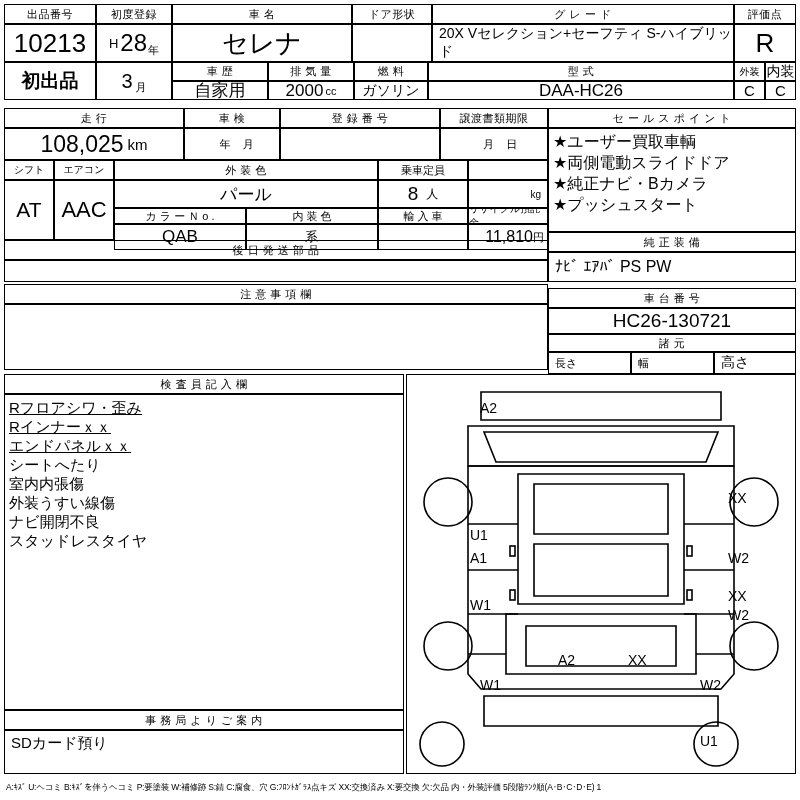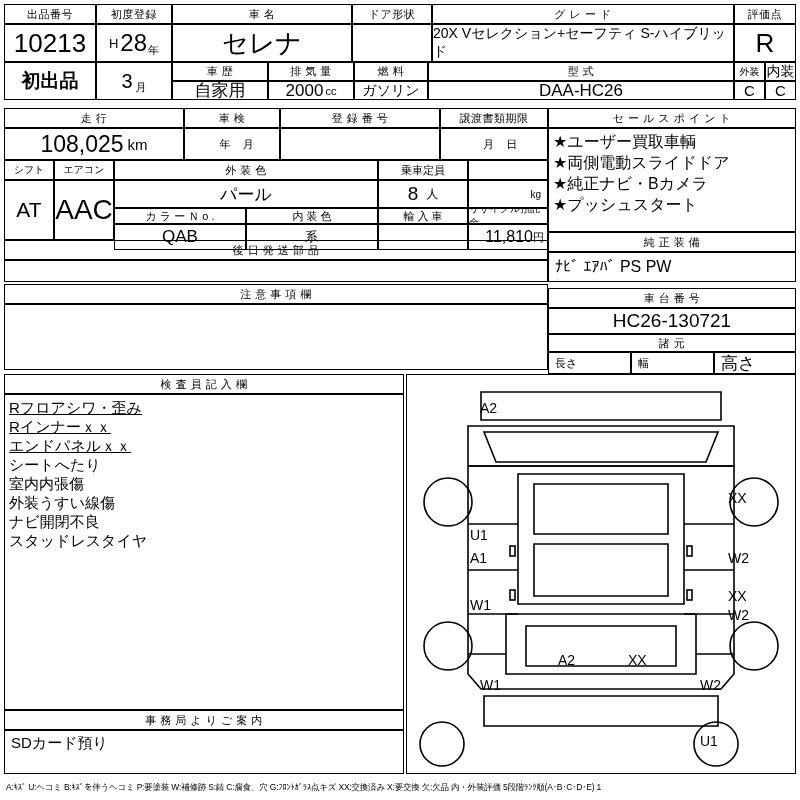--- a/index.html
+++ b/index.html
@@ -71,21 +71,21 @@
     <span class="lbl-sm">ドア形状</span>
   </div>
   <div class="cell" style="left:352px; top:24px; width:80px; height:38px;">
     <span class="val"></span>
   </div>
 
   <div class="cell" style="left:432px; top:4px; width:302px; height:20px;">
     <span class="lbl-sm">グ レ ー ド</span>
   </div>
   <div class="cell" style="left:432px; top:24px; width:302px; height:38px;">
-    <span style="font-size:14px;">20X Vセレクション+セーフティ S-ハイブリッド</span>
+    <span style="font-size:14px;padding-left:6px;">20X Vセレクション+セーフティ S-ハイブリッド</span>
   </div>
 
   <div class="cell" style="left:734px; top:4px; width:62px; height:20px;">
     <span class="lbl-sm">評価点</span>
   </div>
   <div class="cell" style="left:734px; top:24px; width:62px; height:38px;">
     <span class="val-lg">R</span>
   </div>
 
   <div class="cell" style="left:172px; top:62px; width:96px; height:19px;">
@@ -178,21 +178,21 @@
   <div class="cell" style="left:4px; top:160px; width:50px; height:20px;">
     <span style="font-size:10px;">シフト</span>
   </div>
   <div class="cell" style="left:54px; top:160px; width:60px; height:20px;">
     <span style="font-size:10px;text-align:right;">エアコン</span>
   </div>
   <div class="cell" style="left:4px; top:180px; width:50px; height:60px;">
     <span style="font-size:21px;">AT</span>
   </div>
   <div class="cell" style="left:54px; top:180px; width:60px; height:60px;">
-    <span style="font-size:28px;">AAC</span>
+    <span style="font-size:22px;">AAC</span>
   </div>
 
   <div class="cell" style="left:114px; top:180px; width:264px; height:28px;">
     <span class="val-md">パール</span>
   </div>
   <div class="cell" style="left:114px; top:160px; width:264px; height:20px;">
     <span class="lbl-sm">外 装 色</span>
   </div>
   <div class="cell" style="left:114px; top:208px; width:132px; height:16px;">
     <span style="font-size:11px;">カ ラ ー Ｎ o .</span>
@@ -265,21 +265,21 @@
   <div class="cell" style="left:548px; top:334px; width:248px; height:18px;">
     <span class="lbl-sm">諸 元</span>
   </div>
   <div class="cell left" style="left:548px; top:352px; width:83px; height:22px;">
     <span style="font-size:11px;">長さ</span>
   </div>
   <div class="cell left" style="left:631px; top:352px; width:83px; height:22px;">
     <span style="font-size:11px;">幅</span>
   </div>
   <div class="cell left" style="left:714px; top:352px; width:82px; height:22px;">
-    <span style="font-size:17px;">高さ</span>
+    <span style="font-size:14px;">高さ</span>
   </div>
 
   <div class="cell" style="left:4px; top:374px; width:400px; height:20px;">
     <span class="lbl-sm">検 査 員 記 入 欄</span>
   </div>
   <div class="cell vstack" style="left:4px; top:394px; width:400px; height:316px; align-items:flex-start; justify-content:flex-start; padding-top:4px;">
     <div class="inspect-line underline-txt">Rフロアシワ・歪み</div>
     <div class="inspect-line underline-txt">Rインナーｘｘ</div>
     <div class="inspect-line underline-txt">エンドパネルｘｘ</div>
     <div class="inspect-line">シートへたり</div>

